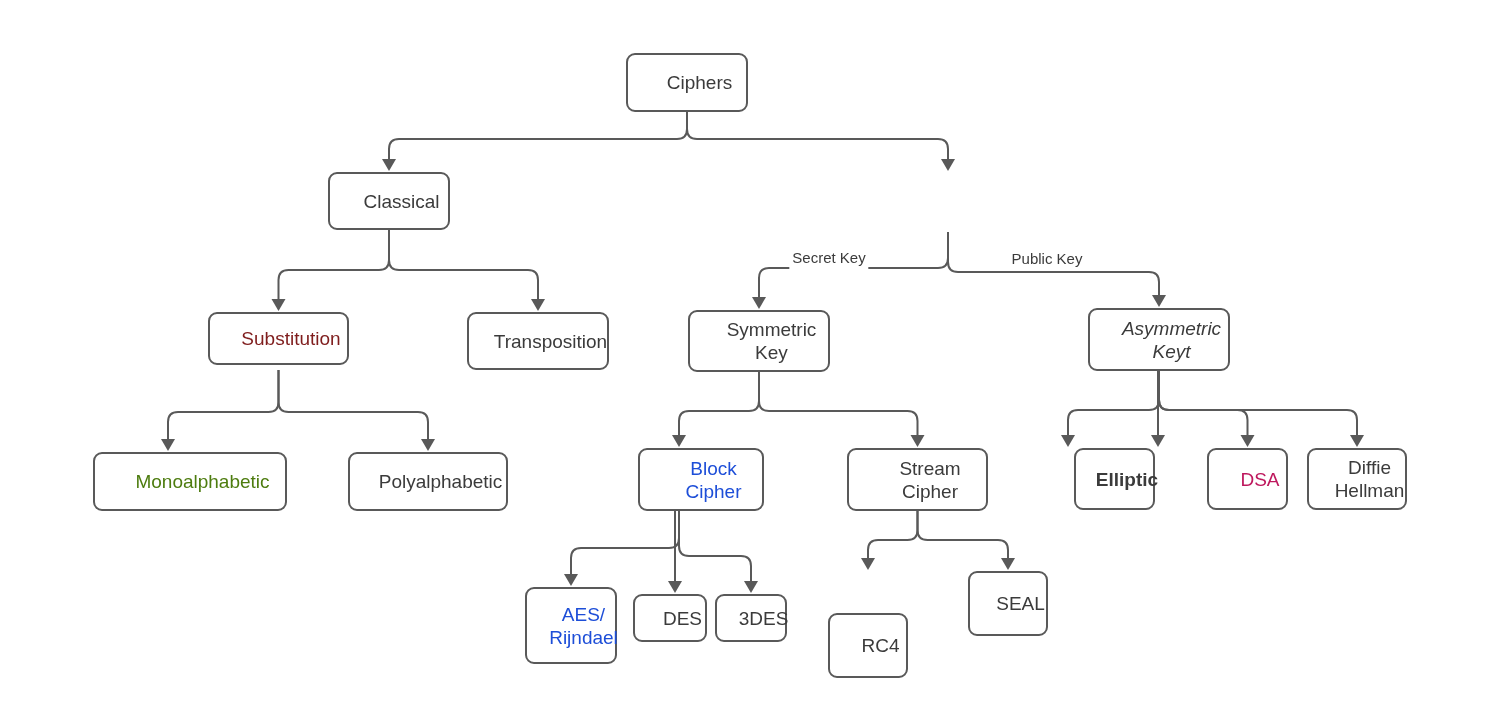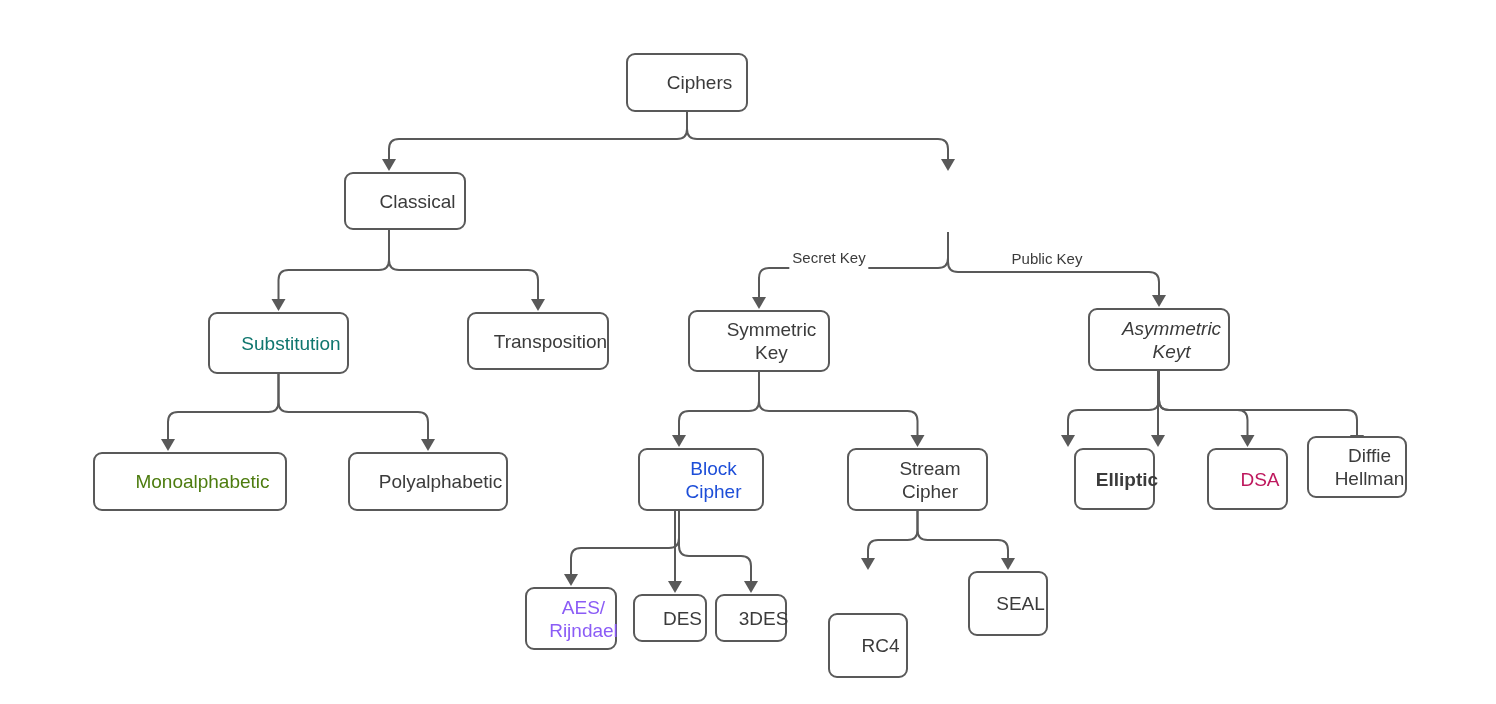--- a/index.html
+++ b/index.html
@@ -83,35 +83,35 @@
       <path d="M 679 511 L 679 546 Q 679 556 689 556 L 741 556 Q 751 556 751 566 L 751 583" fill="none" stroke="#595959" stroke-width="2"></path>
       <polygon points="744,581 758,581 751,593" fill="#595959"></polygon>
       <path d="M 917.5 511 L 917.5 530 Q 917.5 540 907.5 540 L 878 540 Q 868 540 868 550 L 868 560" fill="none" stroke="#595959" stroke-width="2"></path>
       <polygon points="861,558 875,558 868,570" fill="#595959"></polygon>
       <path d="M 917.5 511 L 917.5 530 Q 917.5 540 927.5 540 L 998 540 Q 1008 540 1008 550 L 1008 560" fill="none" stroke="#595959" stroke-width="2"></path>
       <polygon points="1001,558 1015,558 1008,570" fill="#595959"></polygon>
     </svg>
 <div class="edge-label" style="left: 829px; top: 247px;">Secret Key</div>
     <div class="edge-label" style="left: 1047px; top: 248px;">Public Key</div>
     <div class="node" style="left: 626px; top: 53px; width: 122px; height: 59px; border-color: rgb(89, 89, 89); color: rgb(59, 59, 59);"><span>Ciphers</span></div>
-    <div class="node" style="left: 328px; top: 172px; width: 122px; height: 58px; border-color: rgb(89, 89, 89); color: rgb(59, 59, 59); margin-left: 16px;"><span>Classical</span></div>
-    <div class="node" style="left: 208px; top: 312px; width: 141px; height: 62px; border-color: rgb(89, 89, 89); color: #0f766e;"><span>Substitution</span></div>
+    <div class="node" style="left: 328px; top: 172px; width: 122px; height: 58px; border-color: rgb(89, 89, 89); color: rgb(59, 59, 59);"><span>Classical</span></div>
+    <div class="node" style="left: 208px; top: 312px; width: 141px; height: 53px; border-color: rgb(89, 89, 89); color: #7f1d1d;"><span>Substitution</span></div>
     <div class="node" style="left: 467px; top: 312px; width: 142px; height: 58px; border-color: rgb(89, 89, 89); color: rgb(59, 59, 59);"><span>Transposition</span></div>
     <div class="node" style="left: 688px; top: 310px; width: 142px; height: 62px; border-color: rgb(89, 89, 89); color: rgb(59, 59, 59);"><span>Symmetric
 Key</span></div>
     <div class="node" style="left: 1088px; top: 308px; width: 142px; height: 63px; border-color: rgb(89, 89, 89); color: rgb(59, 59, 59); font-style: italic;"><span>Asymmetric
 Keyt</span></div>
     <div class="node" style="left: 93px; top: 452px; width: 194px; height: 59px; border-color: rgb(89, 89, 89); color: #4d7c0f;"><span>Monoalphabetic</span></div>
     <div class="node" style="left: 348px; top: 452px; width: 160px; height: 59px; border-color: rgb(89, 89, 89); color: rgb(59, 59, 59);"><span>Polyalphabetic</span></div>
     <div class="node" style="left: 638px; top: 448px; width: 126px; height: 63px; border-color: rgb(89, 89, 89); color: #1d4ed8;"><span>Block Cipher</span></div>
     <div class="node" style="left: 847px; top: 448px; width: 141px; height: 63px; border-color: rgb(89, 89, 89); color: rgb(59, 59, 59);"><span>Stream
 Cipher</span></div>
     <div class="node" style="left: 1074px; top: 448px; width: 81px; height: 62px; border-color: rgb(89, 89, 89); color: rgb(59, 59, 59); font-weight: bold;"><span>Elliptic</span></div>
     <div class="node" style="left: 1207px; top: 448px; width: 81px; height: 62px; border-color: rgb(89, 89, 89); color: #be185d;"><span>DSA</span></div>
-    <div class="node" style="left: 1307px; top: 436px; width: 100px; height: 62px; border-color: rgb(89, 89, 89); color: rgb(59, 59, 59);"><span>Diffie
+    <div class="node" style="left: 1307px; top: 448px; width: 100px; height: 62px; border-color: rgb(89, 89, 89); color: rgb(59, 59, 59);"><span>Diffie
 Hellman</span></div>
-    <div class="node" style="left: 525px; top: 587px; width: 92px; height: 63px; border-color: rgb(89, 89, 89); color: #8b5cf6;"><span>AES/
+    <div class="node" style="left: 525px; top: 587px; width: 92px; height: 77px; border-color: rgb(89, 89, 89); color: #1d4ed8;"><span>AES/
 Rijndael</span></div>
     <div class="node" style="left: 633px; top: 594px; width: 74px; height: 48px; border-color: rgb(89, 89, 89); color: rgb(59, 59, 59);"><span>DES</span></div>
     <div class="node" style="left: 715px; top: 594px; width: 72px; height: 48px; border-color: rgb(89, 89, 89); color: rgb(59, 59, 59);"><span>3DES</span></div>
     <div class="node" style="left: 828px; top: 571px; width: 80px; height: 65px; border-color: rgb(89, 89, 89); color: rgb(59, 59, 59); margin-top: 42px;"><span>RC4</span></div>
     <div class="node" style="left: 968px; top: 571px; width: 80px; height: 65px; border-color: rgb(89, 89, 89); color: rgb(59, 59, 59);"><span>SEAL</span></div>
   </div>
 
 </body></html>

